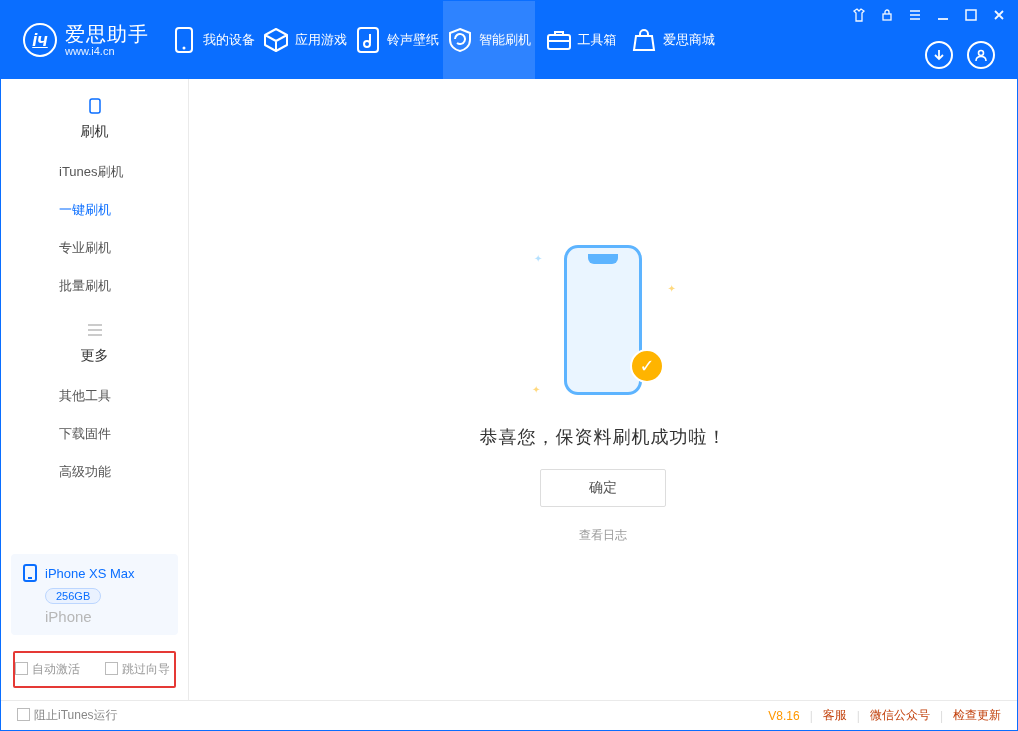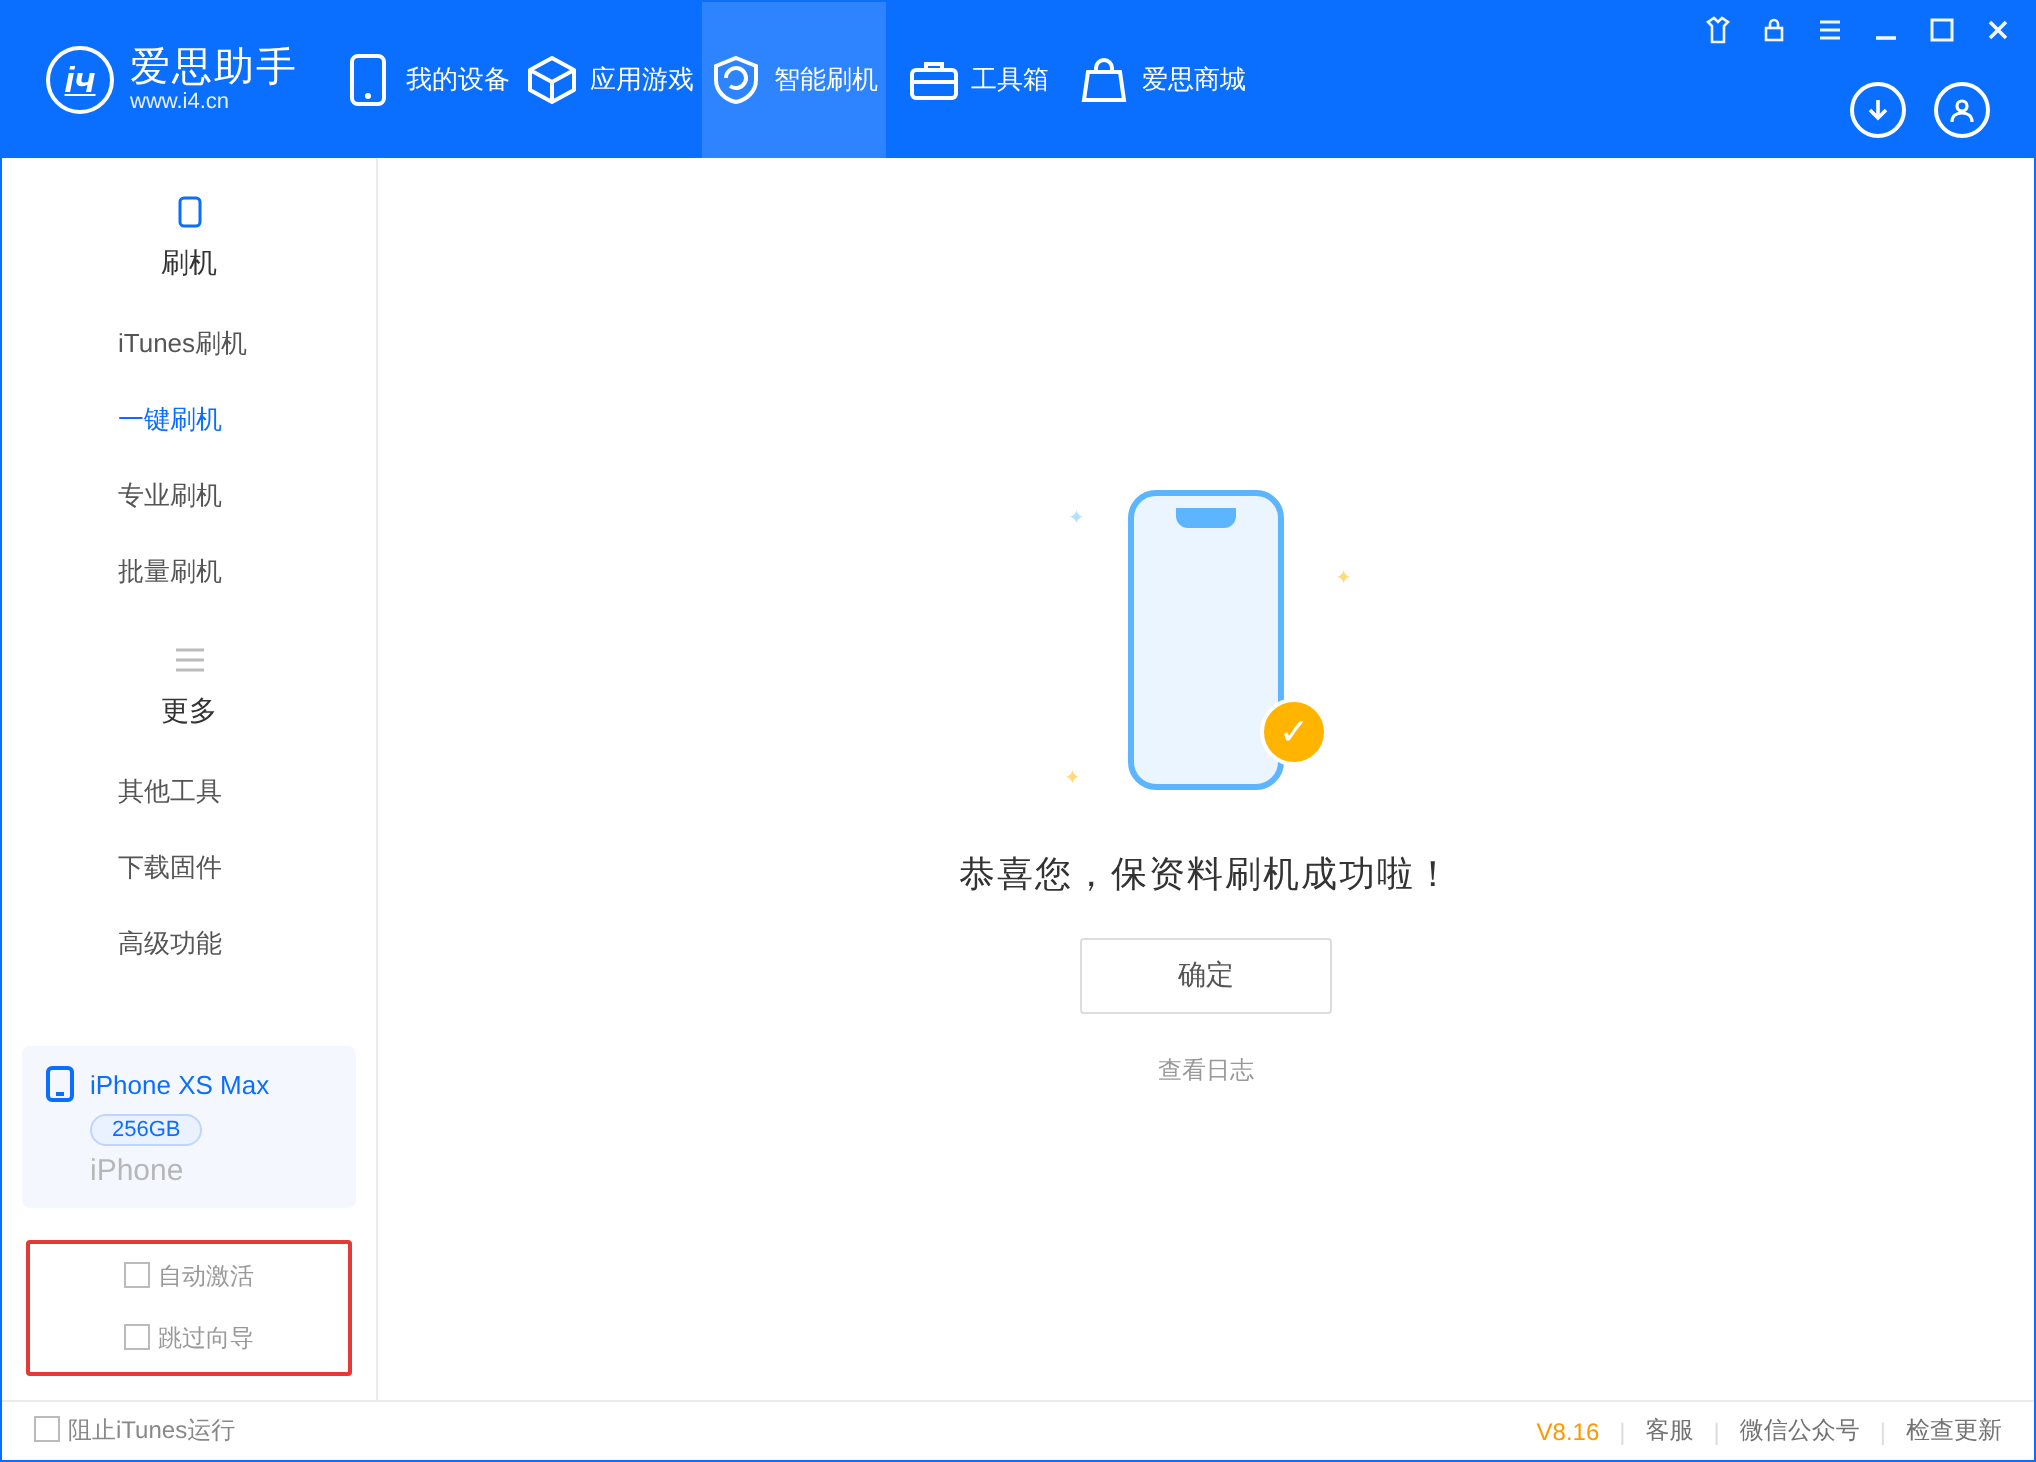--- a/index.html
+++ b/index.html
@@ -37,42 +37,42 @@
 .mode-card { display: flex; align-items: center; gap: 10px; font-size: 13px; color: #333; }
 .mode-dot { width: 18px; height: 18px; border: 2px solid #0a6eff; border-radius: 50%; display: flex; align-items: center; justify-content: center; }
 .mode-dot::after { content: ""; width: 6px; height: 6px; background: #0a6eff; border-radius: 50%; }
 
 .device-card .dev-row1 { display: flex; align-items: center; gap: 8px; font-size: 13px; color: #0a6eff; font-weight: 500; }
 .device-card .dev-row1 .phone-ico { width: 14px; height: 18px; border: 2px solid #0a6eff; border-radius: 3px; position: relative; }
 .device-card .dev-row1 .phone-ico::after { content: ""; position: absolute; bottom: 1px; left: 50%; transform: translateX(-50%); width: 4px; height: 2px; background: #0a6eff; }
 .device-capacity { display: inline-block; margin-top: 6px; margin-left: 22px; font-size: 11px; color: #0a6eff; border: 1px solid #bcd6ff; background: #eaf2ff; border-radius: 9px; padding: 1px 10px; }
 .device-sub { margin-top: 4px; margin-left: 22px; font-size: 15px; color: #b7b7b7; }
 
-.checkbox-row { margin: 10px 12px 12px; display: flex; gap: 14px; align-items: center; font-size: 12px; color: #999; border: 2px solid #e53935; border-radius: 2px; padding: 8px 0; flex-direction: column; }
+.checkbox-row { margin: 10px 12px 12px; display: flex; gap: 25px; align-items: center; font-size: 12px; color: #999; border: 2px solid #e53935; border-radius: 2px; padding: 8px 0; }
 .cb { width: 13px; height: 13px; border: 1px solid #bbb; display: inline-block; margin-right: 4px; vertical-align: -2px; background: #fff; }
 
 .main { flex: 1; display: flex; flex-direction: column; align-items: center; justify-content: center; gap: 20px; }
 .success-img { width: 110px; height: 170px; position: relative; display: flex; align-items: center; justify-content: center; }
 .phone-illus { width: 78px; height: 150px; border: 3px solid #5db4ff; border-radius: 14px; background: #eaf5ff; position: relative; }
 .phone-illus::before { content: ""; position: absolute; top: 6px; left: 50%; transform: translateX(-50%); width: 30px; height: 10px; background: #5db4ff; border-radius: 0 0 6px 6px; }
 .check-badge { position: absolute; bottom: 22px; right: -6px; width: 34px; height: 34px; background: #ffb400; border-radius: 50%; display: flex; align-items: center; justify-content: center; color: #fff; font-size: 18px; border: 2px solid #fff; }
 .sparkle { position: absolute; font-size: 10px; color: #ffb400; opacity: 0.5; }
 .sparkle.s1 { top: 18px; left: -14px; color: #6bc3ff; }
 .sparkle.s2 { top: 48px; right: -18px; }
 .sparkle.s3 { bottom: 10px; left: -16px; }
 
 .success-text { font-size: 18px; color: #333; letter-spacing: 1px; }
 .ok-btn { padding: 9px 48px; border: 1px solid #ddd; background: #fff; font-size: 14px; color: #555; cursor: pointer; border-radius: 2px; }
 .log-link { font-size: 12px; color: #999; cursor: pointer; }
 
 .statusbar { position: absolute; bottom: 0; left: 0; right: 0; height: 30px; border-top: 1px solid #eaeaea; display: flex; align-items: center; padding: 0 16px; font-size: 12px; color: #888; background: #fff; }
 .statusbar .left { display: flex; align-items: center; gap: 6px; }
 .statusbar .right { margin-left: auto; display: flex; align-items: center; gap: 10px; }
 .statusbar .sep { color: #ddd; }
-.statusbar .link { color: #737373; cursor: pointer; }
+.statusbar .link { color: #c2410c; cursor: pointer; }
 
 svg { display: block; }
 </style>
 </head>
 <body>
 
 <div class="header">
   <div class="logo-block">
     <div class="logo-circle">iч</div>
     <div class="logo-text">
@@ -90,20 +90,30 @@
         </span>
       <span class="tab-label">我的设备</span>
     </div>
     <div class="tab">
       <span class="tab-icon">
           <svg width="26" height="26" viewBox="0 0 26 26">
             <path d="M13 2 L24 8 L13 14 L2 8 Z M2 8 V18 L13 24 V14 M24 8 V18 L13 24" fill="none" stroke="#fff" stroke-width="2" stroke-linejoin="round"></path>
           </svg>
         </span>
       <span class="tab-label">应用游戏</span>
+    </div>
+    <div class="tab">
+      <span class="tab-icon">
+          <svg width="22" height="26" viewBox="0 0 22 26">
+            <rect x="1" y="1" width="20" height="24" rx="3" fill="none" stroke="#fff" stroke-width="2"></rect>
+            <path d="M13 7 V16" stroke="#fff" stroke-width="2"></path>
+            <circle cx="10" cy="17" r="3" fill="none" stroke="#fff" stroke-width="2"></circle>
+          </svg>
+        </span>
+      <span class="tab-label">铃声壁纸</span>
     </div>
     <div class="tab active">
       <span class="tab-icon">
           <svg width="26" height="26" viewBox="0 0 26 26">
             <path d="M13 2 L23 6 V13 C23 19 18 23 13 24 C8 23 3 19 3 13 V6 Z" fill="none" stroke="#fff" stroke-width="2"></path>
             <path d="M8 12 A5 5 0 1 1 10 16" fill="none" stroke="#fff" stroke-width="2"></path>
           </svg>
         </span>
       <span class="tab-label">智能刷机</span>
     </div>

